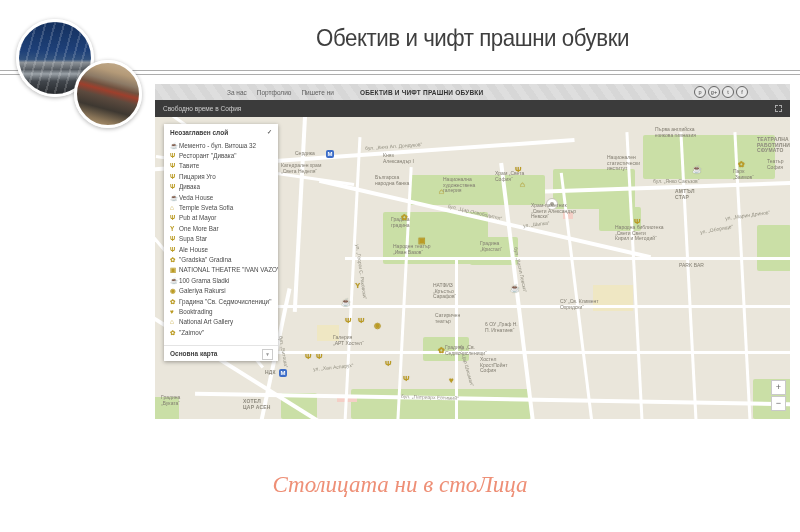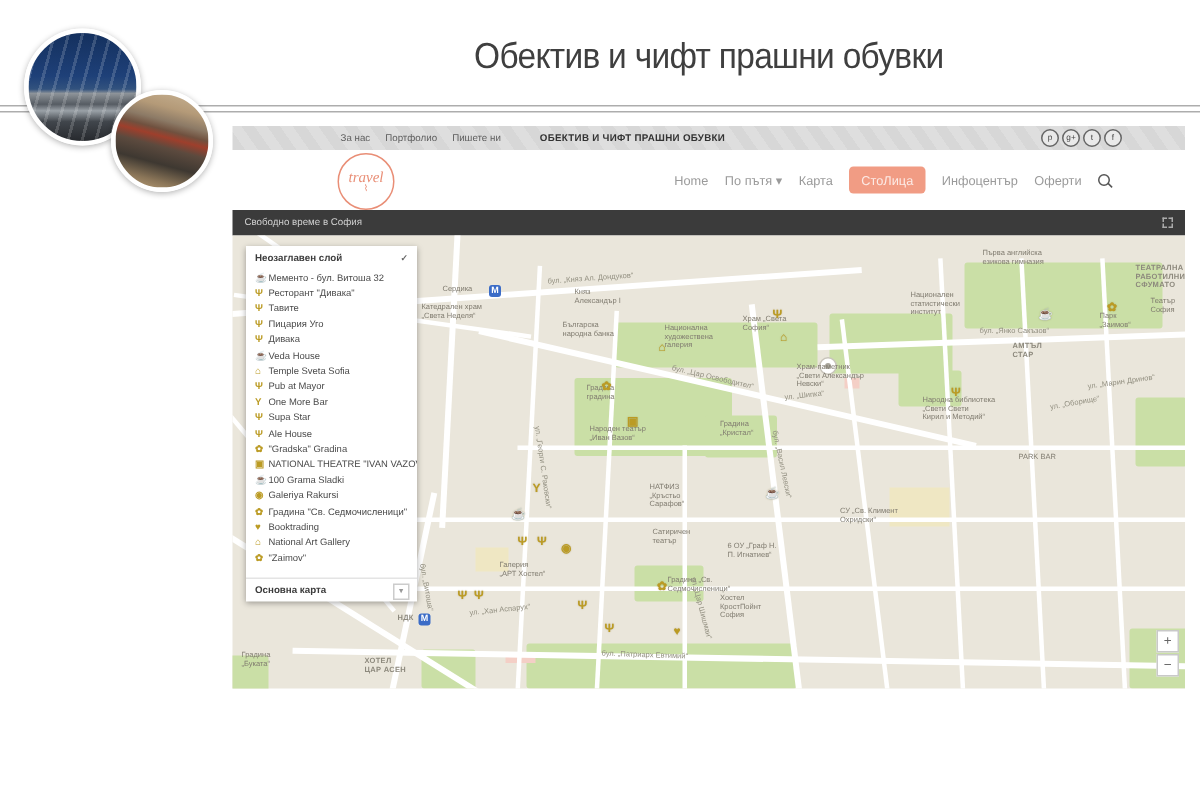--- a/index.html
+++ b/index.html
@@ -115,35 +115,20 @@
         </div>
       <span class="tb-sitename">ОБЕКТИВ И ЧИФТ ПРАШНИ ОБУВКИ</span>
       <div class="tb-social">
           <span class="tb-soc">p</span>
           <span class="tb-soc">g+</span>
           <span class="tb-soc">t</span>
           <span class="tb-soc">f</span>
         </div>
     </div>
 
-    <div class="logoband">
-      <div class="logo-circle">
-        <span class="logo-text">travel</span>
-        <span class="logo-squiggle">⌇</span>
-      </div>
-      <div class="site-nav">
-          <span class="nav-item">Home</span>
-          <span class="nav-item">По пътя ▾</span>
-          <span class="nav-item">Карта</span>
-          <span class="nav-item active">СтоЛица</span>
-          <span class="nav-item">Инфоцентър</span>
-          <span class="nav-item">Оферти</span>
-          <span class="magnifier"></span>
-        </div>
-    </div>
 
     <div class="mapbar">
       <span class="mapbar-title">Свободно време в София</span>
       <span class="fullscreen-icon"></span>
     </div>
 
     <div class="map">
 
       <div class="park" style="left:228px;top:95px;width:105px;height:52px"></div>
       <div class="park" style="left:255px;top:58px;width:135px;height:30px"></div>
@@ -374,13 +359,14 @@
         </div>
       </div>
 
       <div class="zoom-ctrl">
         <div class="zoom-btn">+</div>
         <div class="zoom-btn">−</div>
       </div>
     </div>
   </div>
 
+  <div class="caption">Столицата ни в стоЛица</div>
 </div>
 
 </body></html>

